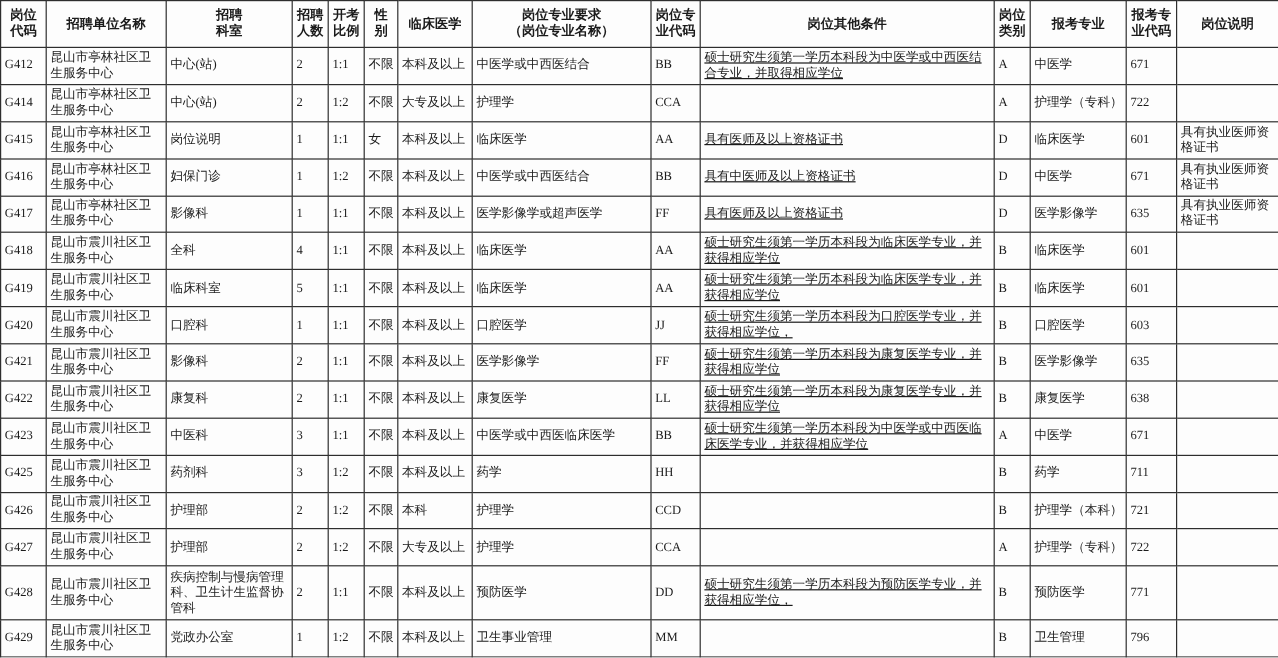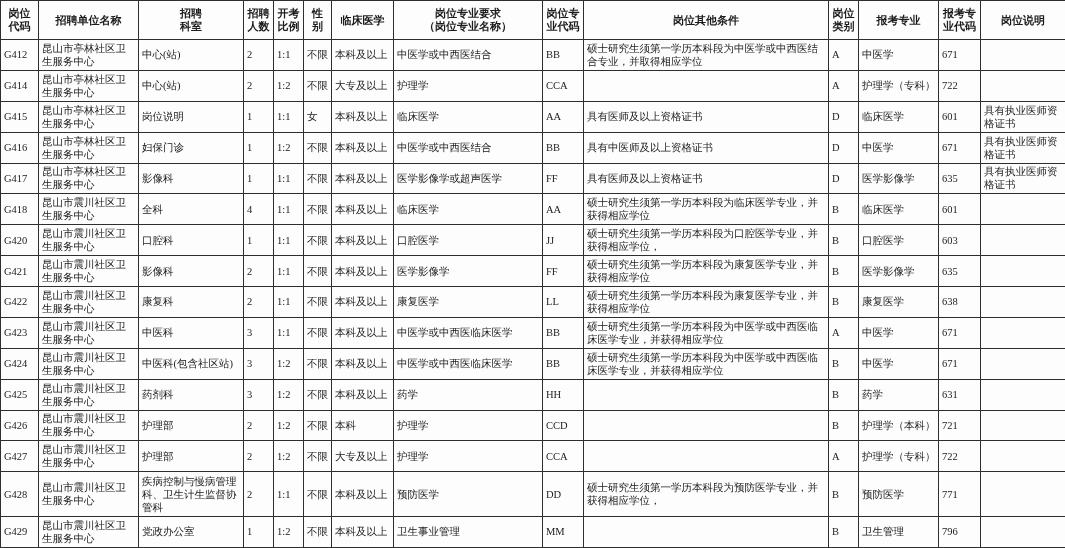--- a/index.html
+++ b/index.html
@@ -42,21 +42,21 @@
   }
   table.position-table tbody tr { height: 28px; }
   
   td.col-code, td.col-count, td.col-ratio, td.col-gender,
   td.col-major_code, td.col-category, td.col-apply_major, td.col-apply_code {
     text-align: center;
     padding-left: 1px;
   }
   td.col-unit { font-size: 10px; }
   td.col-dept { font-size: 10px; }
-  td.col-other { font-size: 10.5px; }
+  td.col-other { font-size: 10.5px; text-decoration: underline; }
 </style>
 </head>
 <body>
 
 <table class="position-table">
   <colgroup>
     <col style="width:38px">
     <col style="width:100px">
     <col style="width:105px">
     <col style="width:30px">
@@ -189,20 +189,36 @@
         <td class="col-edu">本科及以上</td>
         <td class="col-major_req">临床医学</td>
         <td class="col-major_code">AA</td>
         <td class="col-other">硕士研究生须第一学历本科段为临床医学专业，并获得相应学位</td>
         <td class="col-category">B</td>
         <td class="col-apply_major">临床医学</td>
         <td class="col-apply_code">601</td>
         <td class="col-note"></td>
       </tr>
       <tr>
+        <td class="col-code">G419</td>
+        <td class="col-unit">昆山市震川社区卫生服务中心</td>
+        <td class="col-dept">临床科室</td>
+        <td class="col-count">5</td>
+        <td class="col-ratio">1:1</td>
+        <td class="col-gender">不限</td>
+        <td class="col-edu">本科及以上</td>
+        <td class="col-major_req">临床医学</td>
+        <td class="col-major_code">AA</td>
+        <td class="col-other">硕士研究生须第一学历本科段为临床医学专业，并获得相应学位</td>
+        <td class="col-category">B</td>
+        <td class="col-apply_major">临床医学</td>
+        <td class="col-apply_code">601</td>
+        <td class="col-note"></td>
+      </tr>
+      <tr>
         <td class="col-code">G420</td>
         <td class="col-unit">昆山市震川社区卫生服务中心</td>
         <td class="col-dept">口腔科</td>
         <td class="col-count">1</td>
         <td class="col-ratio">1:1</td>
         <td class="col-gender">不限</td>
         <td class="col-edu">本科及以上</td>
         <td class="col-major_req">口腔医学</td>
         <td class="col-major_code">JJ</td>
         <td class="col-other">硕士研究生须第一学历本科段为口腔医学专业，并获得相应学位，</td>
@@ -253,49 +269,33 @@
         <td class="col-edu">本科及以上</td>
         <td class="col-major_req">中医学或中西医临床医学</td>
         <td class="col-major_code">BB</td>
         <td class="col-other">硕士研究生须第一学历本科段为中医学或中西医临床医学专业，并获得相应学位</td>
         <td class="col-category">A</td>
         <td class="col-apply_major">中医学</td>
         <td class="col-apply_code">671</td>
         <td class="col-note"></td>
       </tr>
       <tr>
-        <td class="col-code">G424</td>
-        <td class="col-unit">昆山市震川社区卫生服务中心</td>
-        <td class="col-dept">中医科(包含社区站)</td>
-        <td class="col-count">3</td>
-        <td class="col-ratio">1:2</td>
-        <td class="col-gender">不限</td>
-        <td class="col-edu">本科及以上</td>
-        <td class="col-major_req">中医学或中西医临床医学</td>
-        <td class="col-major_code">BB</td>
-        <td class="col-other">硕士研究生须第一学历本科段为中医学或中西医临床医学专业，并获得相应学位</td>
-        <td class="col-category">B</td>
-        <td class="col-apply_major">中医学</td>
-        <td class="col-apply_code">671</td>
-        <td class="col-note"></td>
-      </tr>
-      <tr>
         <td class="col-code">G425</td>
         <td class="col-unit">昆山市震川社区卫生服务中心</td>
         <td class="col-dept">药剂科</td>
         <td class="col-count">3</td>
         <td class="col-ratio">1:2</td>
         <td class="col-gender">不限</td>
         <td class="col-edu">本科及以上</td>
         <td class="col-major_req">药学</td>
         <td class="col-major_code">HH</td>
         <td class="col-other"></td>
         <td class="col-category">B</td>
         <td class="col-apply_major">药学</td>
-        <td class="col-apply_code">631</td>
+        <td class="col-apply_code">711</td>
         <td class="col-note"></td>
       </tr>
       <tr>
         <td class="col-code">G426</td>
         <td class="col-unit">昆山市震川社区卫生服务中心</td>
         <td class="col-dept">护理部</td>
         <td class="col-count">2</td>
         <td class="col-ratio">1:2</td>
         <td class="col-gender">不限</td>
         <td class="col-edu">本科</td>

